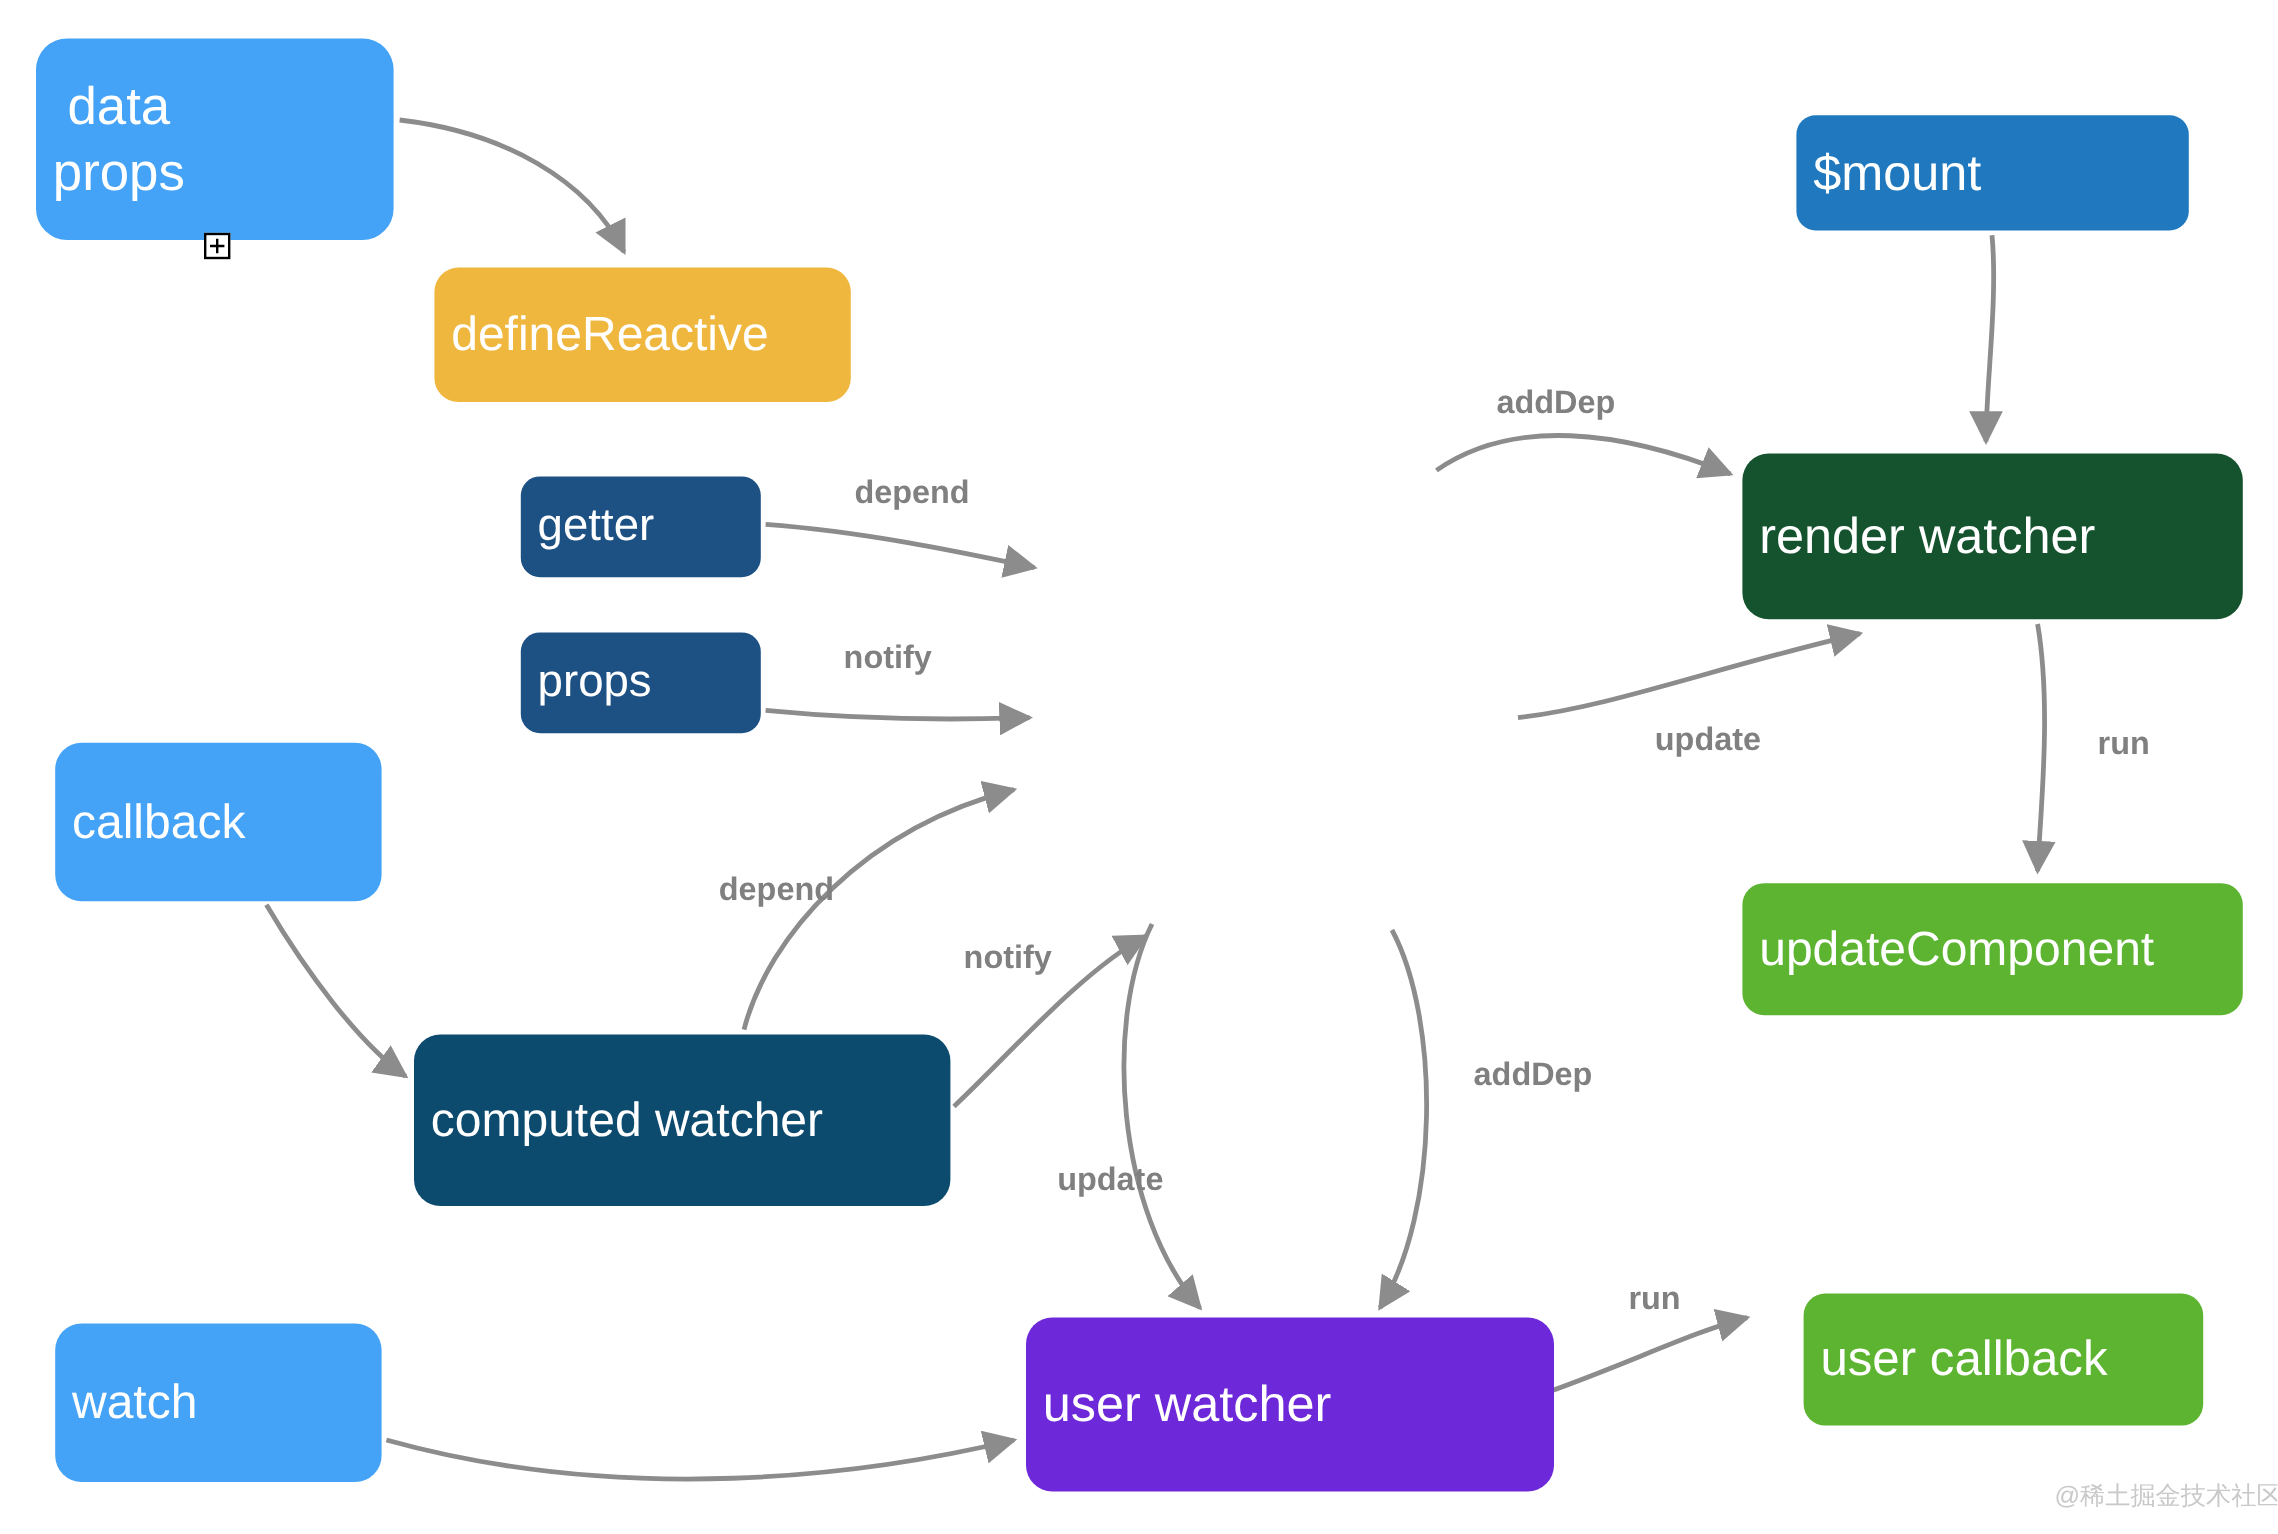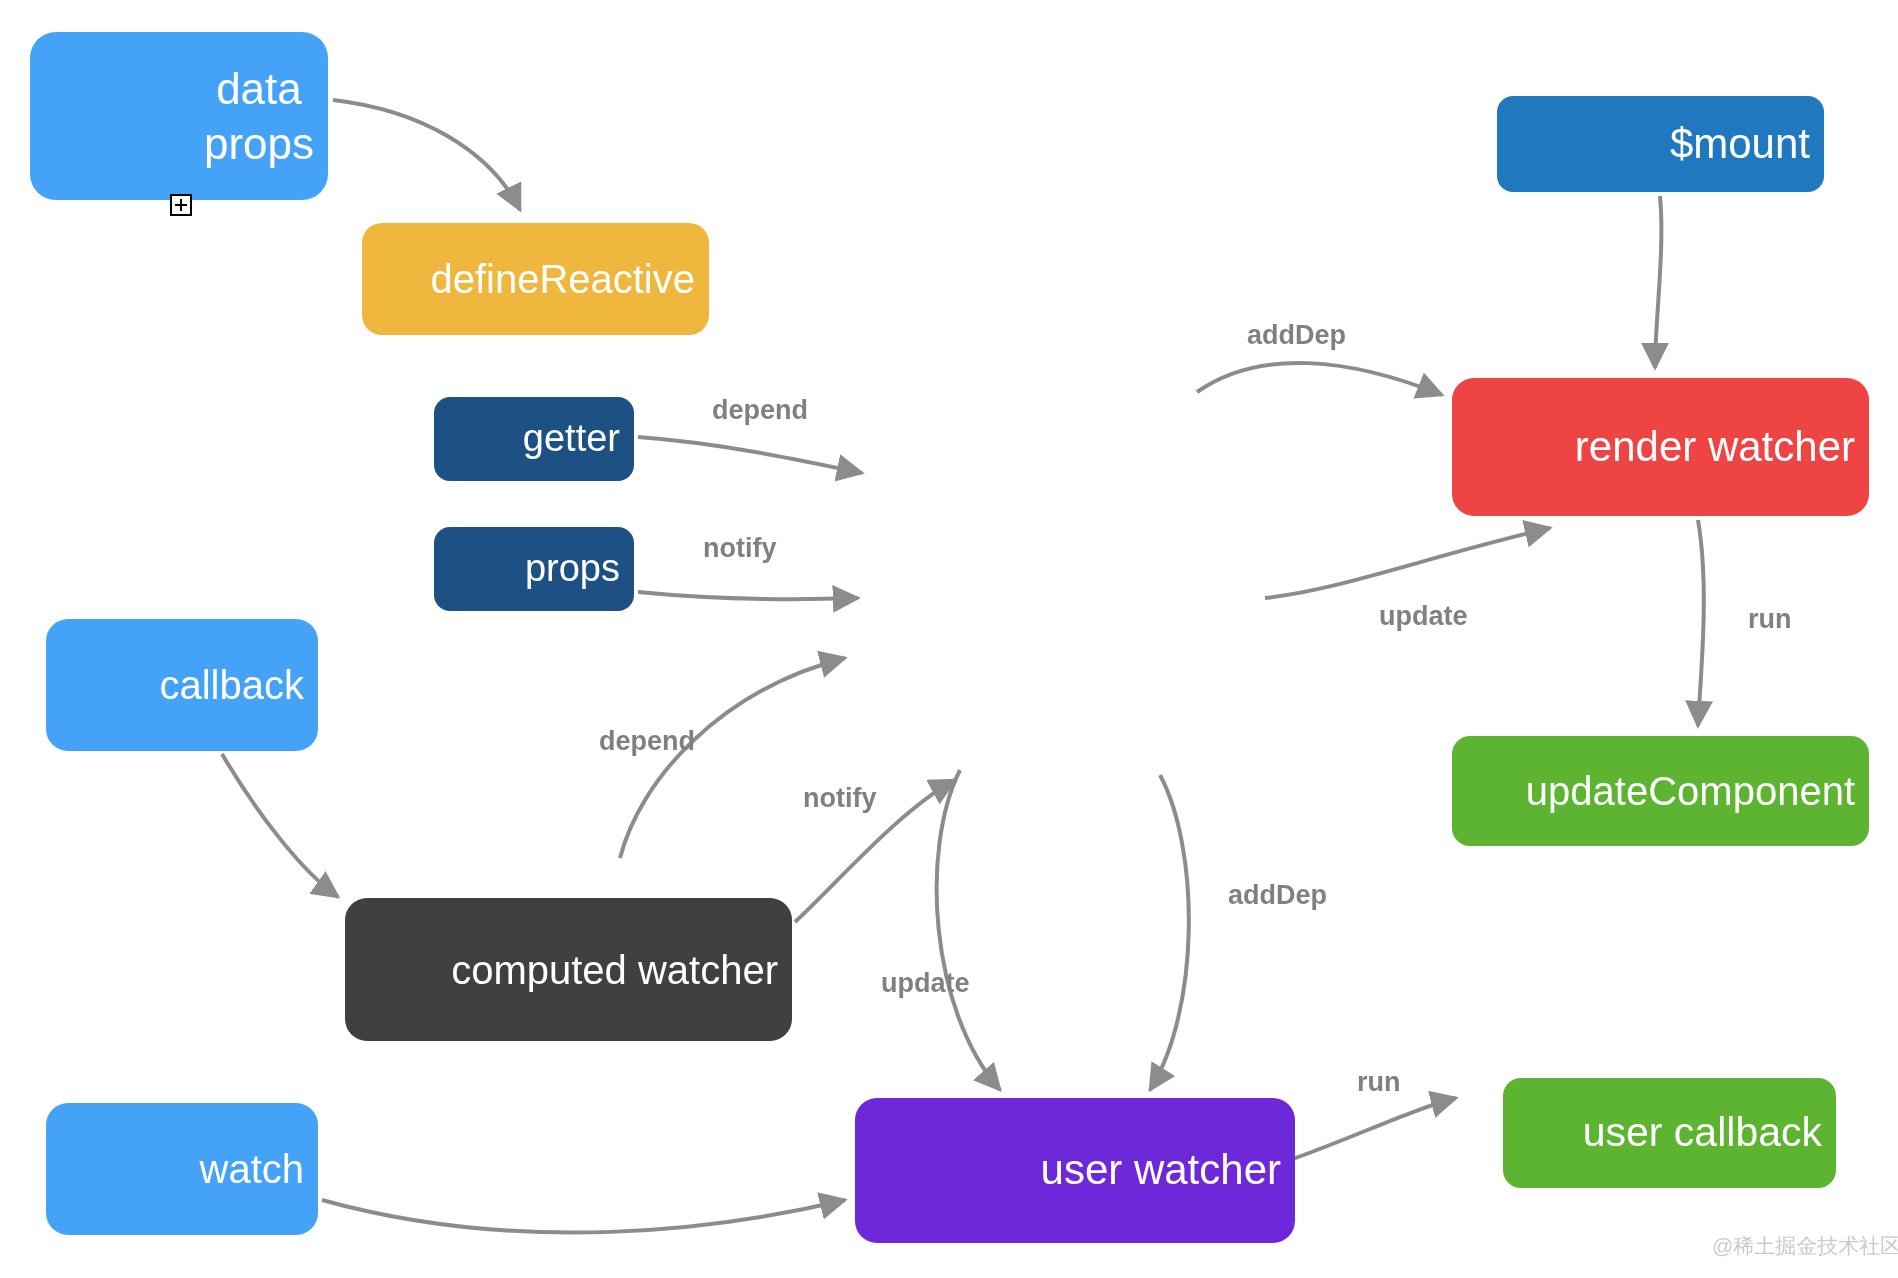--- a/index.html
+++ b/index.html
@@ -20,38 +20,38 @@
     left: 0;
     top: 0;
     width: 1898px;
     height: 1278px;
     pointer-events: none;
   }
   .node {
     position: absolute;
     display: flex;
     align-items: center;
-    justify-content: flex-end;
+    justify-content: flex-start;
     color: #ffffff;
     text-align: center;
     line-height: 1.25;
     box-sizing: border-box;
     padding: 0 14px;
     border-radius: 18px;
   }
   .node-label {
     white-space: pre-line;
     display: block;
   }
   .n-blue        { background: #44a3f7; }
   .n-yellow      { background: #f0b73f; }
   .n-darkblue    { background: #1d5083; }
   .n-midblue     { background: #2079be; }
-  .n-coral       { background: #ef4444; }
-  .n-salmon      { background: #404040; margin-top: 36px; }
+  .n-coral       { background: #14532d; }
+  .n-salmon      { background: #0c4a6e; }
   .n-red         { background: #6d28d9; }
   .n-green       { background: #5cb430; }
   .n-teal {
     background: #45a798;
     border-radius: 50%;
   }
   .edge-label {
     position: absolute;
     color: #808080;
     font-size: 27px;

